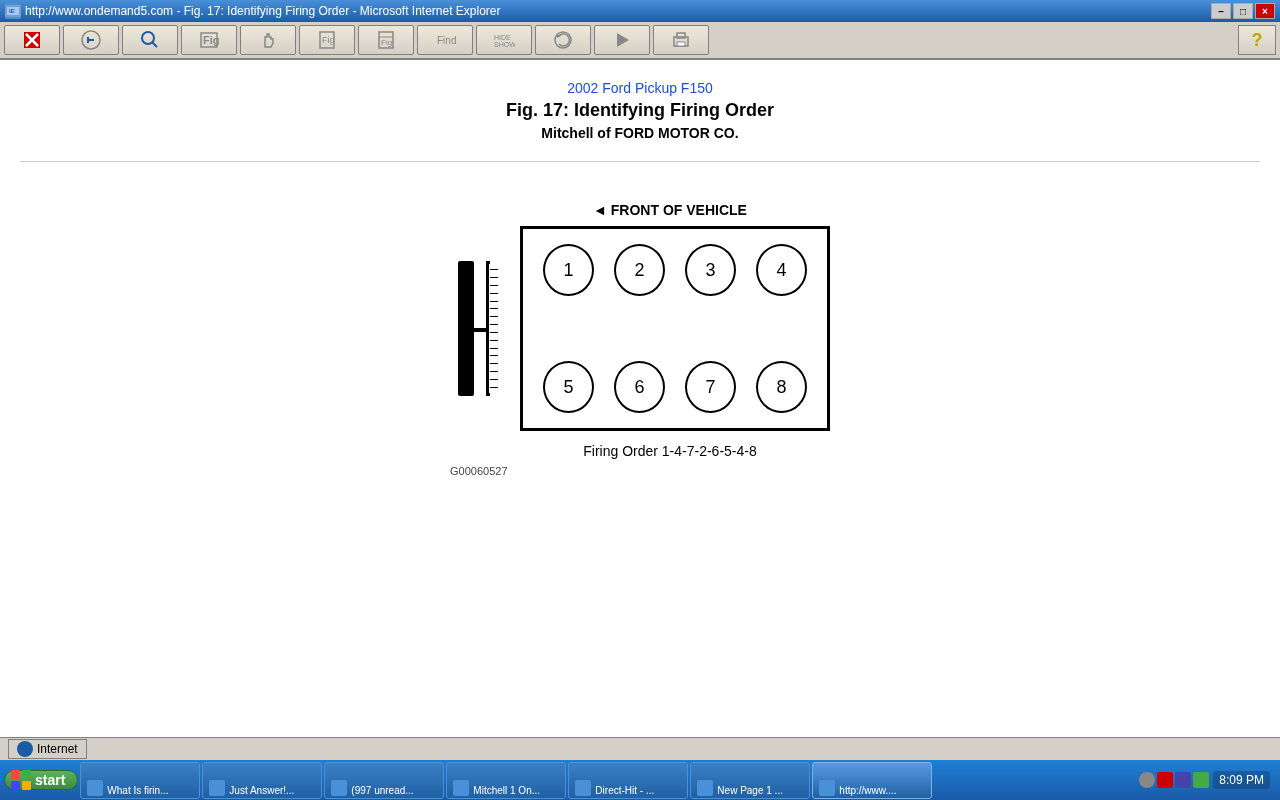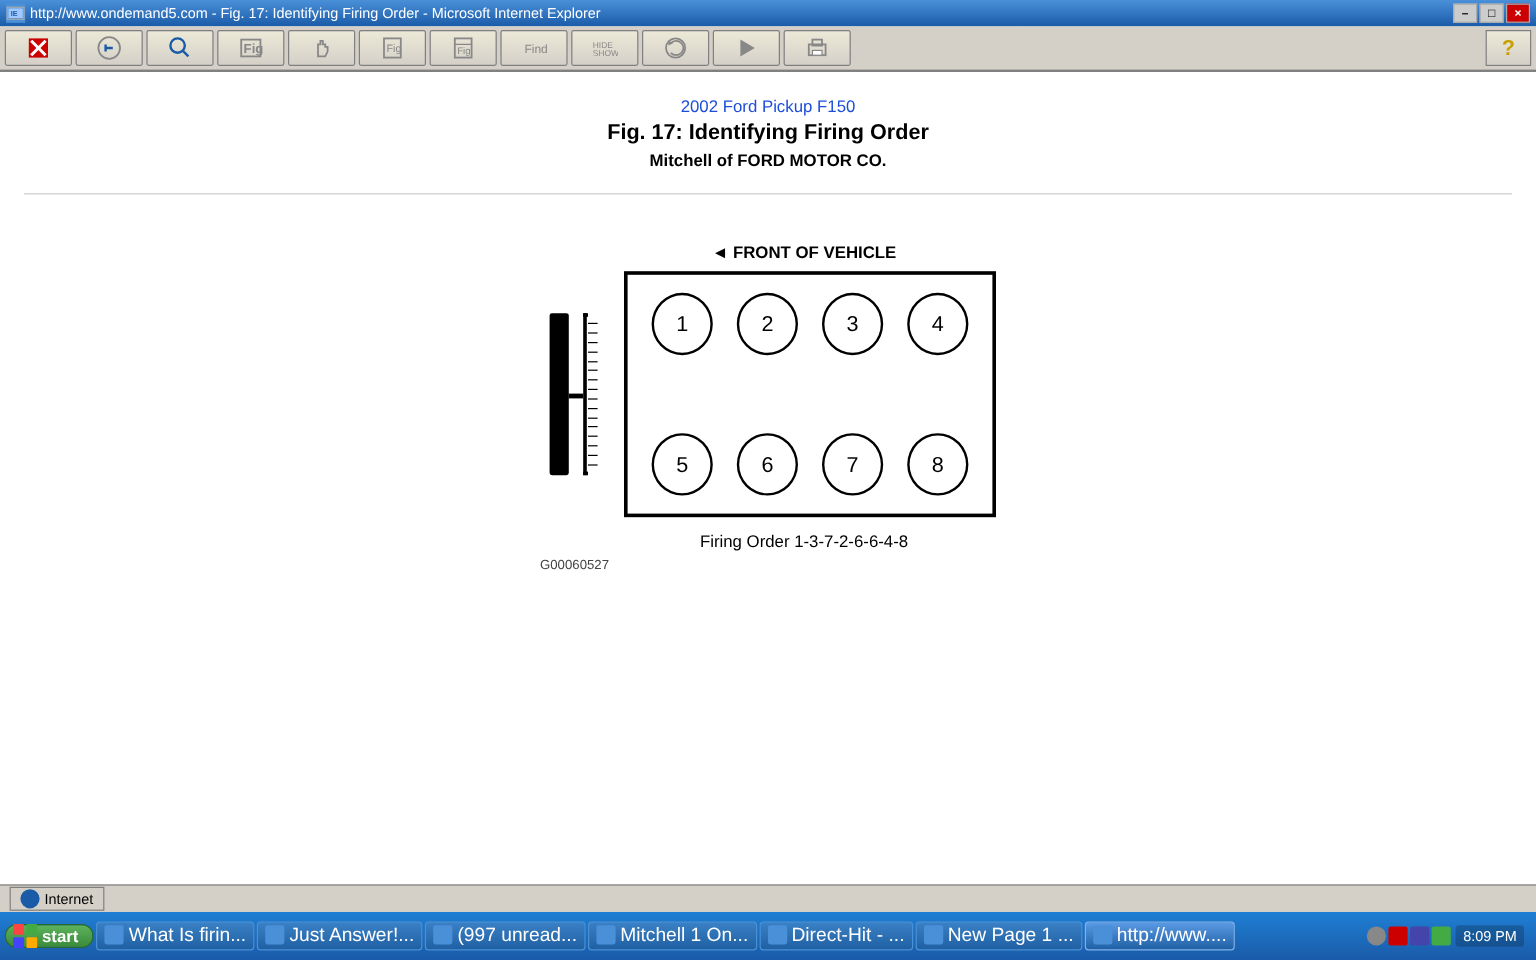--- a/index.html
+++ b/index.html
@@ -239,28 +239,28 @@
       height: 20px;
       display: grid;
       grid-template-columns: 1fr 1fr;
       grid-template-rows: 1fr 1fr;
       gap: 1px;
     }
     .start-logo-q { width: 9px; height: 9px; border-radius: 1px; }
     .taskbar-item {
       background: linear-gradient(to bottom, #3a80c4, #2060a4);
       color: white;
-      font-size: 16px;
+      font-size: 10px;
       border: 1px solid #4a90d4;
       border-radius: 3px;
       padding: 2px 6px;
       cursor: pointer;
-      height: 24px;
-      display: flex;
-      align-items: flex-start;
+      height: 37px;
+      display: flex;
+      align-items: flex-end;
       gap: 4px;
       min-width: 120px;
       max-width: 150px;
       overflow: hidden;
       white-space: nowrap;
       text-overflow: ellipsis;
     }
     .taskbar-item.active {
       background: linear-gradient(to bottom, #5a9ae4, #2060a4);
       border: 1px solid #80b0e8;
@@ -449,21 +449,21 @@
 
         <div class="cylinder-row">
           <div class="cylinder">5</div>
           <div class="cylinder">6</div>
           <div class="cylinder">7</div>
           <div class="cylinder">8</div>
         </div>
       </div>
     </div>
 
-    <div class="firing-order-text">Firing Order 1-3-7-2-6-6-4-8</div>
+    <div class="firing-order-text">Firing Order 1-4-7-2-6-5-4-8</div>
     <div class="part-number">G00060527</div>
   </div>
 </div>
 
 <div class="status-bar">
   <div class="status-zone">
     <div class="globe-icon"></div>
     <span>Internet</span>
   </div>
 </div>

